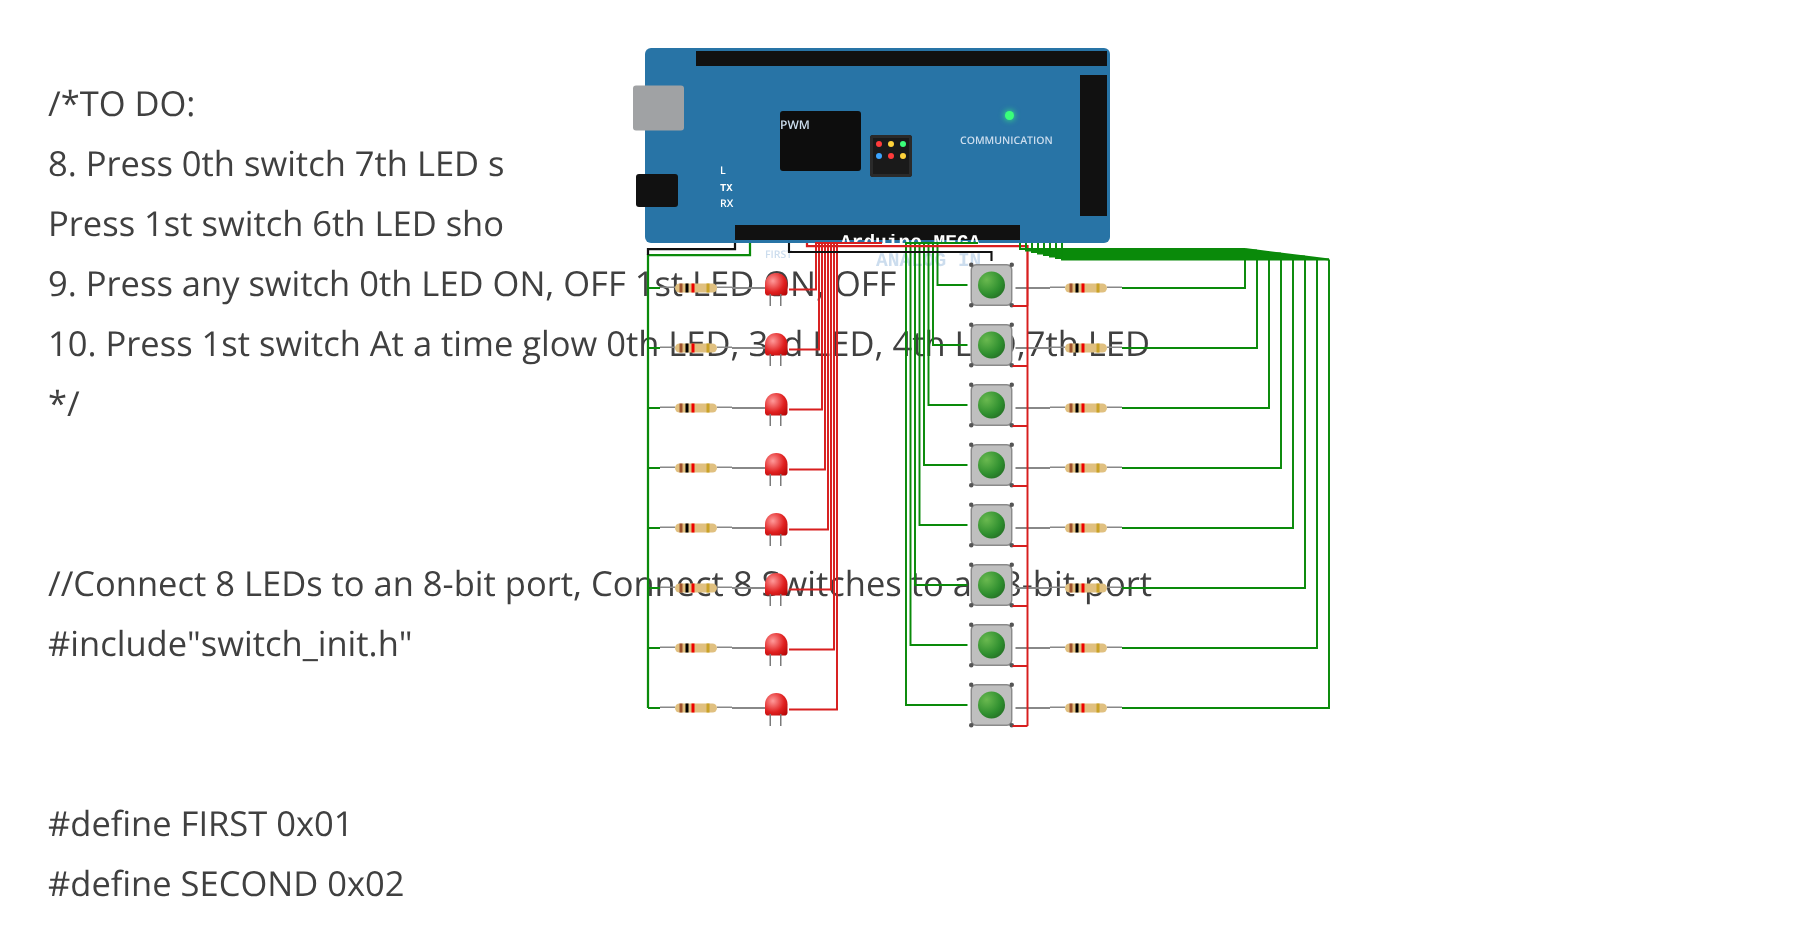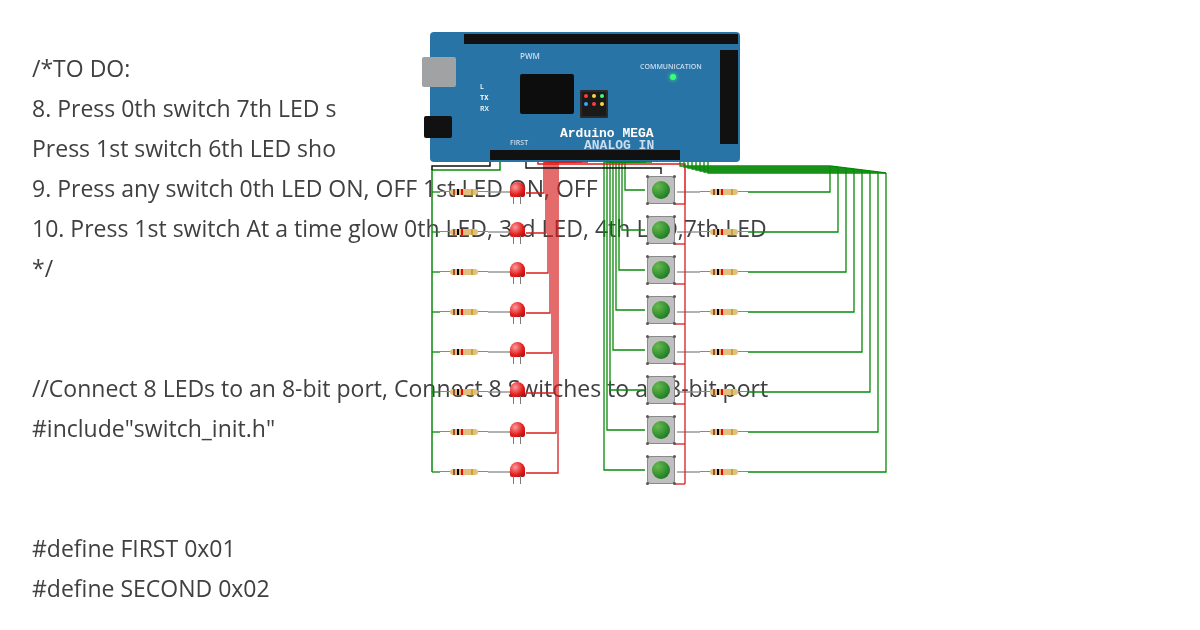--- a/index.html
+++ b/index.html
@@ -70,20 +70,21 @@
 }
 .dot {
   position: absolute;
   width: 4px; height: 4px; border-radius: 50%;
 }
 .board .label {
   position: absolute;
   color: #fff;
   font-size: 10px;
   font-weight: 600;
+  margin-top: 28px;
 }
 .board .label.title {
   font-size: 13px;
   left: 130px; top: 94px; font-family: Liberation Mono, monospace;
 }
 .board .label.pwm { left: 90px; top: 18px; font-size: 8px; color:#cde; }
 .board .label.comm { left: 210px; top: 30px; font-size: 7px; color:#cde; }
 .board .label.power { left: 80px; top: 106px; font-size: 7px; color:#cde; }
 .board .label.analog { left: 154px; top: 106px; font-size: 13px; color:#cde;font-family:Liberation Mono, monospace; }
 .board .commled { position:absolute; left:240px; top:42px; width:6px; height:6px; background:#3aff7a; border-radius:50%; box-shadow:0 0 4px #3aff7a; }

